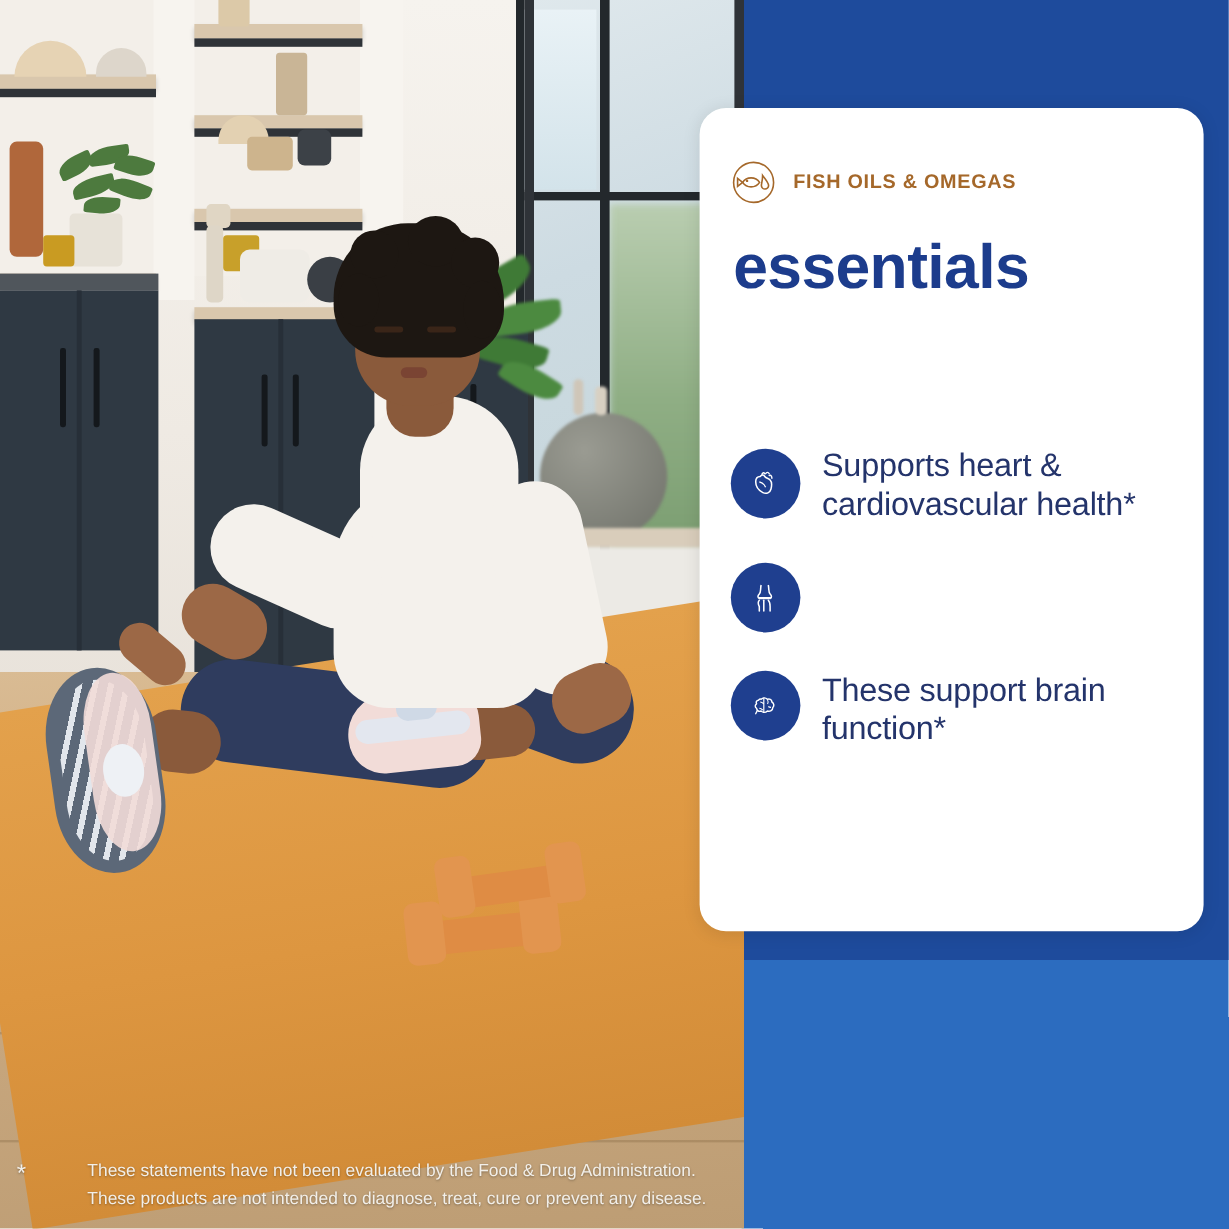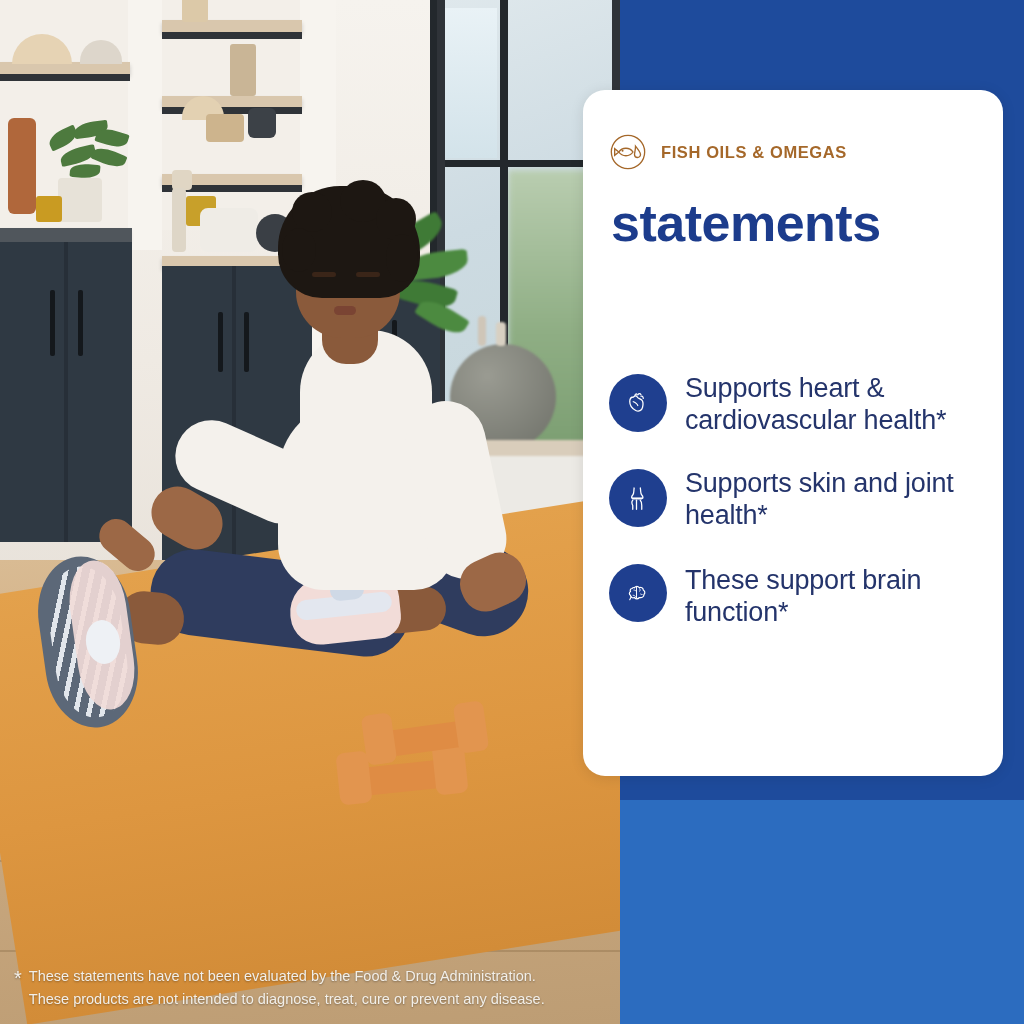--- a/index.html
+++ b/index.html
@@ -113,21 +113,21 @@
   .benefit.b3 .b-text{padding-top:4px;}
 
   
   .footer{
     position:absolute;left:14px;bottom:14px;width:600px;
     color:#f2efe9;font-size:14.5px;line-height:1.55;
     text-shadow:0 1px 2px rgba(0,0,0,.35);
     display:flex;align-items:flex-start;
   }
   .footer-star{font-size:20px;line-height:1;margin-right:7px;margin-top:3px;}
-  .footer-lines span{display:block;}
+  .footer-lines span{display:block;margin-left:44px;}
 </style>
 </head>
 <body>
 
 <div id="stage">
 
   <div class="blue-panel"></div>
   <div class="blue-panel-top"></div>
 
   <div class="photo">
@@ -278,21 +278,21 @@
             <path d="M13 24 C17 18, 26 18, 30 24 C26 30, 17 30, 13 24 Z" fill="none" stroke="#A5682A" stroke-width="1.6"></path>
             <path d="M13 24 L8 20 L8 28 Z" fill="none" stroke="#A5682A" stroke-width="1.6"></path>
             <circle cx="17.5" cy="22.5" r="1.2" fill="#A5682A"></circle>
             <path d="M33 17 C37 22, 39 25, 39 27 a3.6 3.6 0 0 1 -7.2 0 C31.8 25, 33 22, 33 17 Z" fill="none" stroke="#A5682A" stroke-width="1.6"></path>
           </svg>
         </span>
         <span class="cat-label">FISH OILS &amp; OMEGAS</span>
       </div>
 
       <div class="headline">
-        <span class="l2">statements</span>
+        <span class="l2">essentials</span>
       </div>
 
       <div class="benefits">
 
         <div class="benefit b1">
           <span class="b-icon">
             <svg viewBox="0 0 40 40" width="30" height="30">
               <path d="M14 12 c-3 0 -5 2.5 -5 6 c0 6 4 10 8 12 c4 2 8 0 9 -4 c1 -4 1 -8 -1 -10
                        c-2 -2 -5 -2 -6 -4 c-1 -2 -3 -2 -5 0 z" fill="none" stroke="#ffffff" stroke-width="1.7" stroke-linejoin="round"></path>
               <path d="M16 10 c0 -2 2 -3 3 -1" fill="none" stroke="#ffffff" stroke-width="1.6" stroke-linecap="round"></path>
@@ -307,21 +307,20 @@
         <div class="benefit b2">
           <span class="b-icon">
             <svg viewBox="0 0 40 40" width="30" height="30">
               <path d="M15 6 c-1 5 0 8 -2 10 c-2 2 -2 4 0 5 l12 0 c2 -1 2 -3 0 -5 c-2 -2 -1 -5 -2 -10" fill="none" stroke="#ffffff" stroke-width="1.7" stroke-linejoin="round"></path>
               <path d="M13 23 c-2 2 -1 5 0 7 l0 5" fill="none" stroke="#ffffff" stroke-width="1.7" stroke-linecap="round"></path>
               <path d="M18 23 l0 12" fill="none" stroke="#ffffff" stroke-width="1.7" stroke-linecap="round"></path>
               <path d="M23 23 c2 2 2 5 2 7 l0 5" fill="none" stroke="#ffffff" stroke-width="1.7" stroke-linecap="round"></path>
               <line x1="12" y1="20" x2="27" y2="20" stroke="#ffffff" stroke-width="1.5"></line>
             </svg>
           </span>
-          <span class="b-text">Supports skin and joint health*</span>
         </div>
 
         <div class="benefit b3">
           <span class="b-icon">
             <svg viewBox="0 0 40 40" width="30" height="30">
               <path d="M12 14 c-2 0 -3 2 -2 4 c-2 1 -2 4 0 5 c0 3 3 4 5 3 c2 2 5 2 7 0
                        c3 1 6 -1 6 -4 c2 -2 1 -5 -1 -6 c0 -3 -3 -4 -5 -3 c-2 -2 -5 -2 -7 0
                        c-1 -1 -2 0 -3 1 z" fill="none" stroke="#ffffff" stroke-width="1.6" stroke-linejoin="round"></path>
               <path d="M18 11 l0 16" fill="none" stroke="#ffffff" stroke-width="1.3"></path>
               <path d="M14 16 c2 0 3 1 4 2" fill="none" stroke="#ffffff" stroke-width="1.2"></path>

